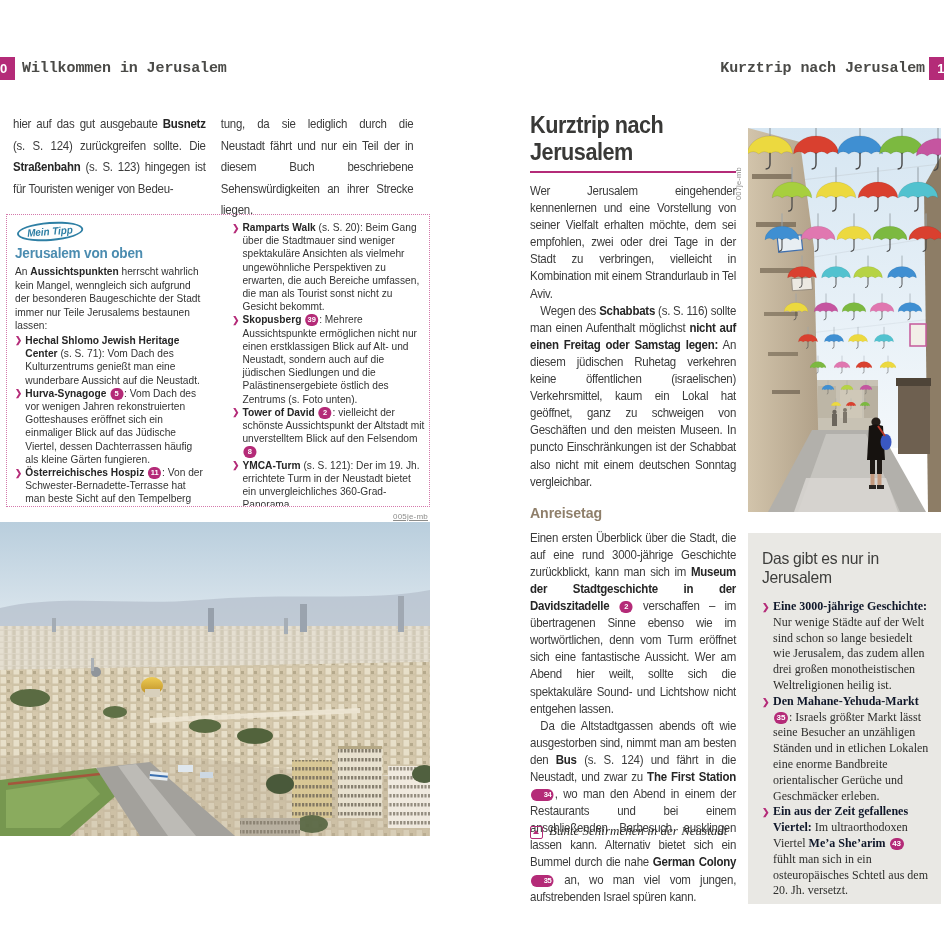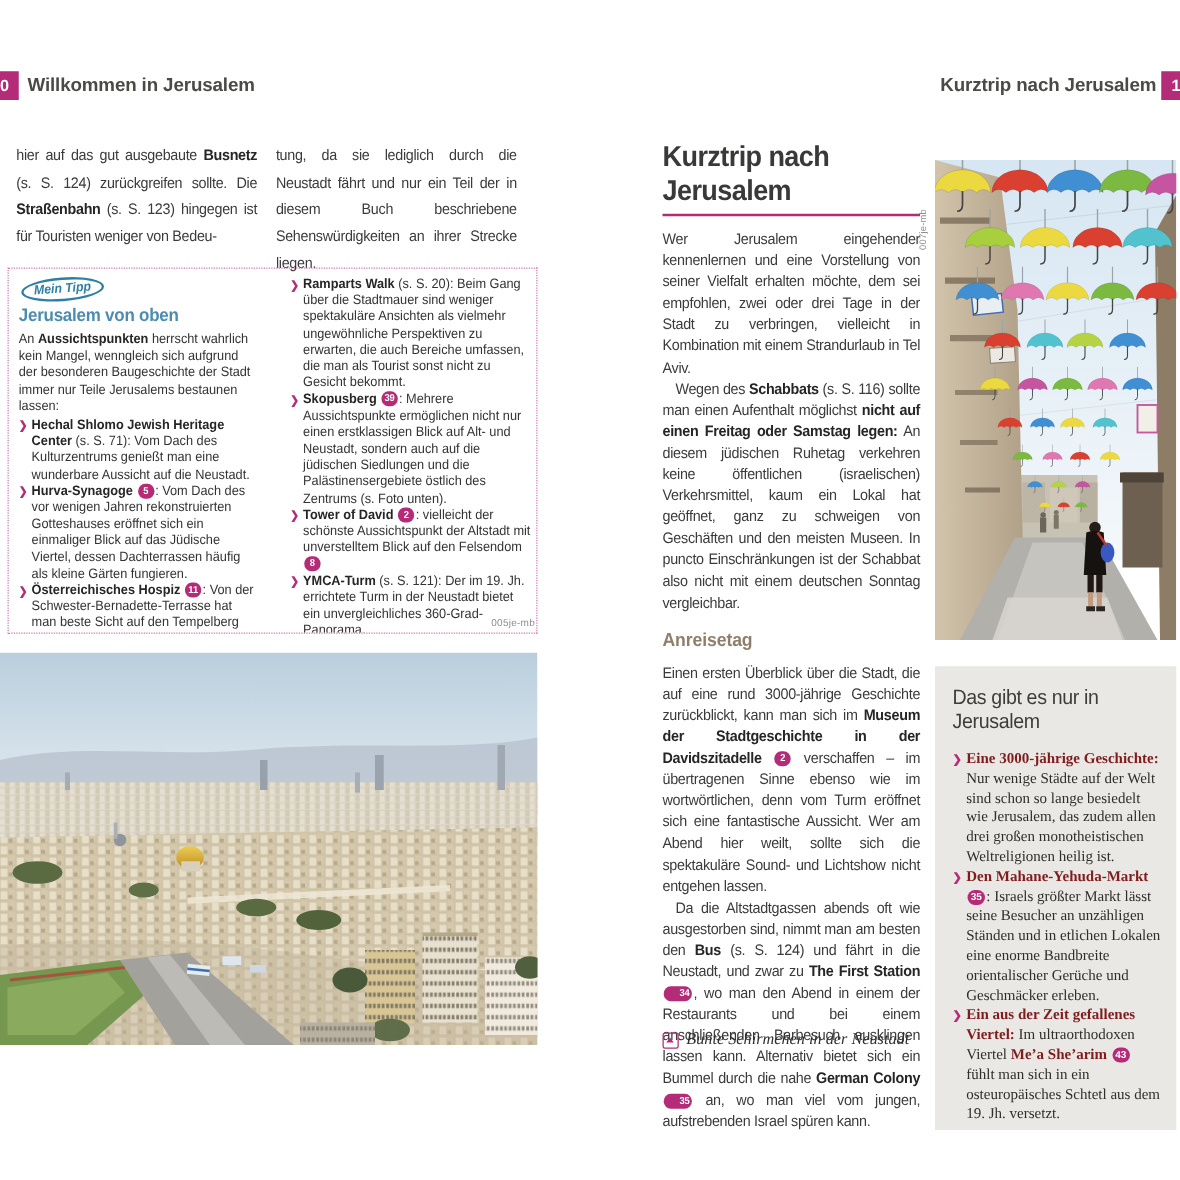--- a/index.html
+++ b/index.html
@@ -12,21 +12,21 @@
   .spread{position:relative;width:944px;height:944px;overflow:hidden;background:#fff;}
   .b{font-weight:bold;color:#262626;}
   .nbadge{display:inline-block;min-width:9px;height:12px;padding:0 2.5px;border-radius:8px;
     background:var(--pink);color:#fff;font-size:8px;line-height:12.5px;text-align:center;
     font-weight:bold;vertical-align:1px;margin:0 1px;font-family:"Liberation Sans",sans-serif;font-style:normal;}
   
   .pagenum{position:absolute;top:57px;width:30px;height:23px;background:var(--pink);color:#fff;
     font-size:13px;font-weight:bold;text-align:center;line-height:23px;}
   #pagenum-left{left:-15px;}
   #pagenum-right{left:929px;}
-  .pagehead{position:absolute;top:60px;font-size:15px;font-weight:bold;color:#4a4a47;letter-spacing:-0.1px;}
+  .pagehead{position:absolute;top:60px;font-size:15px;font-weight:bold;color:#4a4a47;letter-spacing:-0.1px;font-family:Liberation Mono, monospace;}
   #pagehead-left{left:22px;}
   #pagehead-right{right:19px;text-align:right;}
   
   .intro-row{position:absolute;left:13px;top:114px;width:426px;display:flex;gap:16px;
     transform:scaleX(0.94);transform-origin:left top;}
   .intro-col{width:205px;font-size:12.2px;line-height:21.6px;text-align:justify;letter-spacing:-0.25px;}
   
   .tipbox{position:absolute;left:6px;top:214px;width:424px;height:293px;border:1px dotted #d478ab;
     box-sizing:border-box;padding:6px 0 0 8px;overflow:hidden;}
   .tipcols{display:flex;gap:26px;width:438px;transform:scaleX(0.936);transform-origin:left top;}
@@ -35,21 +35,21 @@
     color:var(--teal);font-weight:bold;font-style:italic;font-size:10.5px;transform:rotate(-4deg);
     margin:1px 0 3px 2px;background:#fdfdfd;}
   .tip-title{color:var(--tipblue);font-size:14.5px;font-weight:bold;margin:1px 0 4px;letter-spacing:-0.2px;}
   .tip-intro{font-size:10.9px;line-height:13.6px;margin-bottom:1px;}
   ul.tiplist{list-style:none;margin:0;padding:0;font-size:10.9px;line-height:13.2px;}
   ul.tiplist li{position:relative;padding-left:11px;}
   .arrow{position:absolute;left:0;top:0.5px;color:var(--pink);font-weight:bold;font-size:9px;}
   .arrow::before{content:"\276F";}
   
   .credit{position:absolute;font-size:8px;color:#8d8d8b;letter-spacing:0.2px;}
-  #credit-left{left:330px;top:494px;width:98px;text-align:right;}
+  #credit-left{left:330px;top:512px;width:98px;text-align:right;text-decoration:underline;}
   #credit-right{left:734px;top:130px;height:70px;writing-mode:vertical-rl;transform:rotate(180deg);font-size:7.5px;}
   
   .photo-left{position:absolute;left:0;top:522px;width:430px;height:314px;}
   .photo-right{position:absolute;left:748px;top:128px;width:193px;height:384px;}
   .photo-left svg,.photo-right svg{display:block;width:100%;height:100%;}
   
   .main-col{position:absolute;left:530px;top:112px;width:219px;transform:scaleX(0.941);transform-origin:left top;}
   h1.main-heading{font-size:23px;font-weight:bold;color:#393937;letter-spacing:-0.5px;margin:0 0 5px;}
   .heading-rule{height:2px;background:var(--pink);margin:0 0 10px;}
   p.body{font-size:12.2px;line-height:17.1px;text-align:justify;margin:0;letter-spacing:-0.25px;}
@@ -63,21 +63,21 @@
     border-left:3.5px solid transparent;border-right:3.5px solid transparent;border-bottom:4.5px solid var(--pink);}
   
   .infobox{position:absolute;left:748px;top:533px;width:193px;height:371px;background:var(--boxbg);
     box-sizing:border-box;padding:16px 12px 0 14px;overflow:hidden;}
   .infobox h3{font-size:16.5px;font-weight:400;color:#3d3d3b;margin:0 0 12px;letter-spacing:-0.3px;
     transform:scaleX(0.95);transform-origin:left;}
   ul.boxlist{list-style:none;margin:0;padding:0;font-family:"Liberation Serif",serif;
     font-size:12px;line-height:15.8px;color:#2e2e2c;}
   ul.boxlist li{position:relative;padding-left:11px;}
   ul.boxlist .arrow{top:1px;}
-  ul.boxlist .b{color:#7f1d1d;}
+  ul.boxlist .b{color:#0f172a;}
 </style>
 </head>
 <body>
 
 <div class="spread">
 
   <div class="pagenum" id="pagenum-left">10</div>
   <div class="pagehead" id="pagehead-left">Willkommen in Jerusalem</div>
   <div class="pagehead" id="pagehead-right">Kurztrip nach Jerusalem</div>
   <div class="pagenum" id="pagenum-right">11</div>
@@ -305,17 +305,17 @@
         <use href="#um" fill="#7cb940" transform="translate(117,278) scale(0.27)"></use>
       </g>
     </svg>
   </div>
 
   <div class="infobox">
     <h3>Das gibt es nur in Jerusalem</h3>
     <ul class="boxlist">
       <li><span class="arrow"></span><span><span class="b">Eine 3000-jährige Geschichte:</span><span> Nur wenige Städte auf der Welt sind schon so lange besiedelt wie Jerusalem, das zudem allen drei großen monotheistischen Weltreligionen heilig ist.</span></span></li>
       <li><span class="arrow"></span><span><span class="b">Den Mahane-Yehuda-Markt</span><span> </span><span class="nbadge">35</span><span>: Israels größter Markt lässt seine Besucher an unzähligen Ständen und in etlichen Lokalen eine enorme Bandbreite orientalischer Gerüche und Geschmäcker erleben.</span></span></li>
-      <li><span class="arrow"></span><span><span class="b">Ein aus der Zeit gefallenes Viertel:</span><span> Im ultraorthodoxen Viertel </span><span class="b">Me’a She’arim</span><span> </span><span class="nbadge">43</span><span> fühlt man sich in ein osteuropäisches Schtetl aus dem 19. Jh. versetzt.</span></span></li>
+      <li><span class="arrow"></span><span><span class="b">Ein aus der Zeit gefallenes Viertel:</span><span> Im ultraorthodoxen Viertel </span><span class="b">Me’a She’arim</span><span> </span><span class="nbadge">43</span><span> fühlt man sich in ein osteuropäisches Schtetl aus dem 20. Jh. versetzt.</span></span></li>
     </ul>
   </div>
 
 </div>
 
 </body></html>

